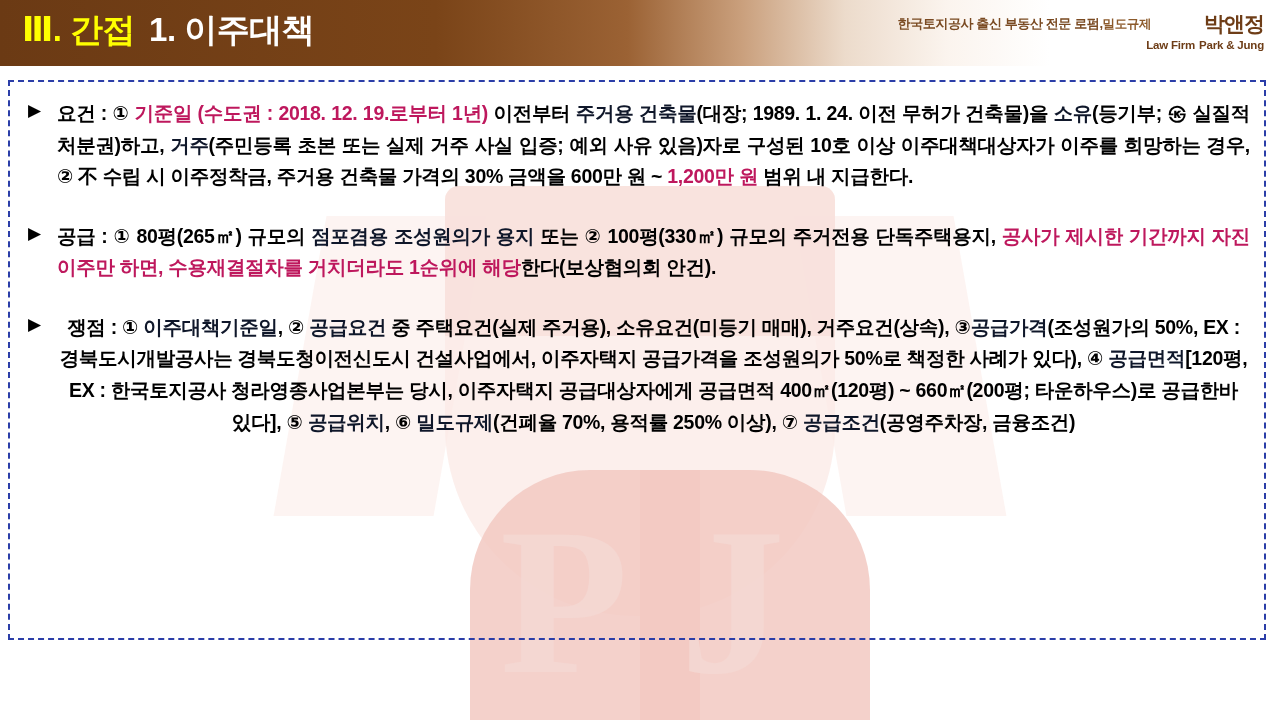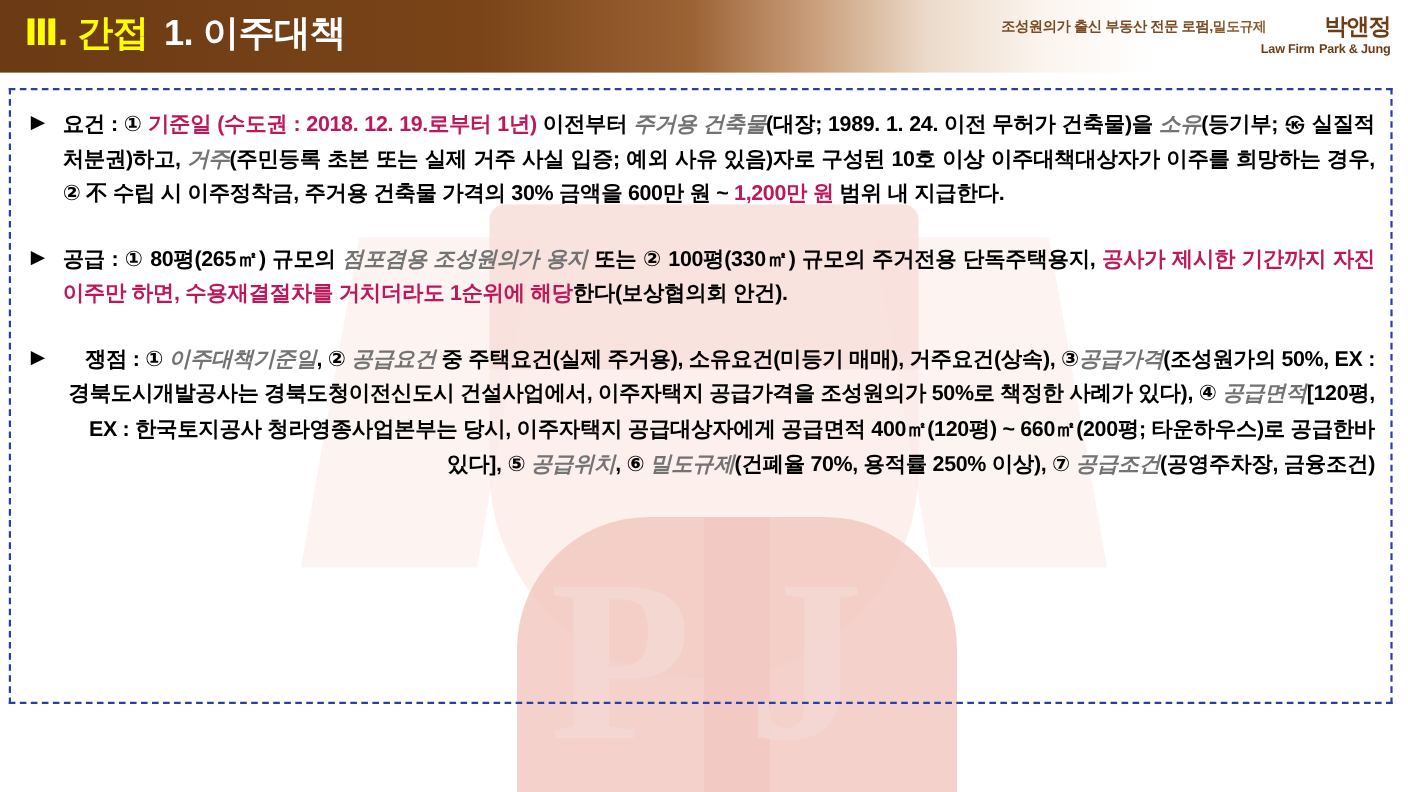--- a/index.html
+++ b/index.html
@@ -165,24 +165,24 @@
   .bullet-text {
     font-size: 19.5px;
     font-weight: bold;
     line-height: 1.62;
     color: #000000;
     text-align: justify;
     text-justify: inter-character;
     letter-spacing: -0.3px;
     word-break: break-all;
   }
-  .bullet-text.last-para { text-align: right; }
+  .bullet-text.last-para { text-align: center; }
 
   .tx-red  { color: #be185d; }
-  .tx-blue { color: #737373; font-style: italic; }
+  .tx-blue { color: #0f172a; }
   .tx-black{ color: #000000; }
 </style>
 </head>
 <body>
 
 <div id="watermark-layer">
   <div class="wm-left-wing"></div>
   <div class="wm-right-wing"></div>
   <div class="wm-shield"></div>
   <div class="wm-band"></div>
@@ -192,21 +192,21 @@
   <div class="wm-letter" style="left:680px; top:430px; font-size:210px;">J</div>
 </div>
 
 <div id="header-bar">
   <div id="header-title">
     <span class="part-yellow">Ⅲ. 간접</span><span class="part-white">1. 이주대책</span>
   </div>
 
   <div id="logo-block">
     <div class="logo-line-1">
-      <span>조성원의가 출신 부동산 전문 로펌,</span><span class="logo-hanja">밀도규제</span><span class="logo-name">박앤정</span>
+      <span>한국토지공사 출신 부동산 전문 로펌,</span><span class="logo-hanja">밀도규제</span><span class="logo-name">박앤정</span>
     </div>
     <div class="logo-line-2">
       <span class="lf">Law Firm</span><span class="pj">Park &amp; Jung</span>
     </div>
   </div>
 </div>
 
 <div id="content-box">
 
   <div class="bullet-block">

